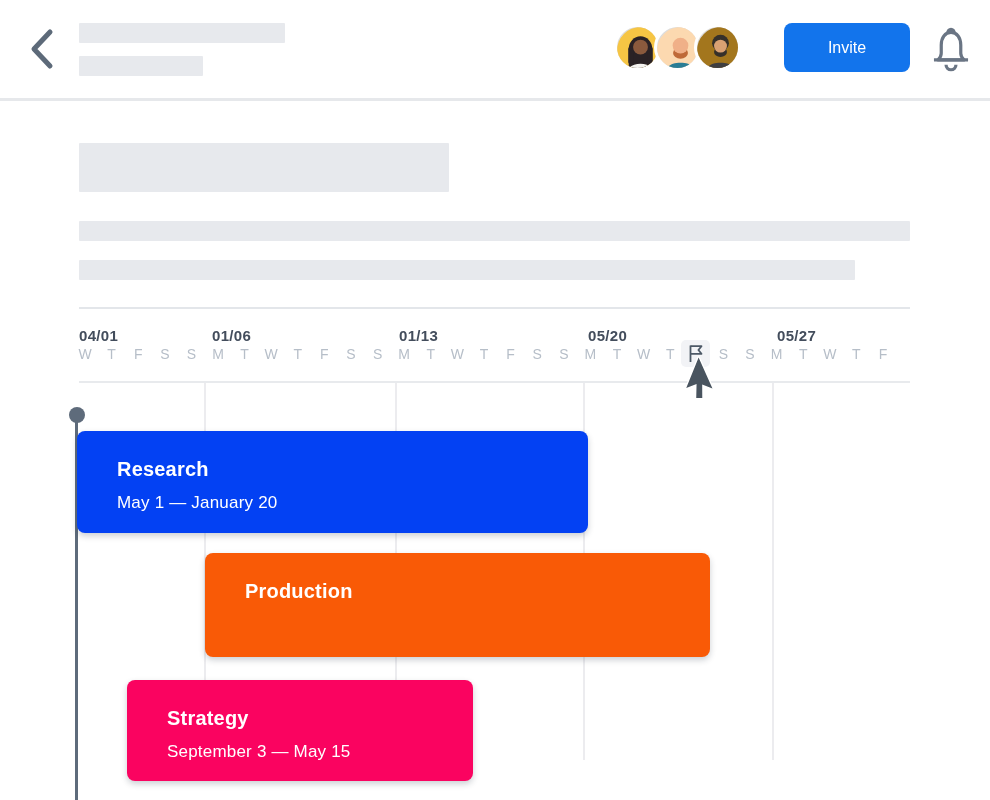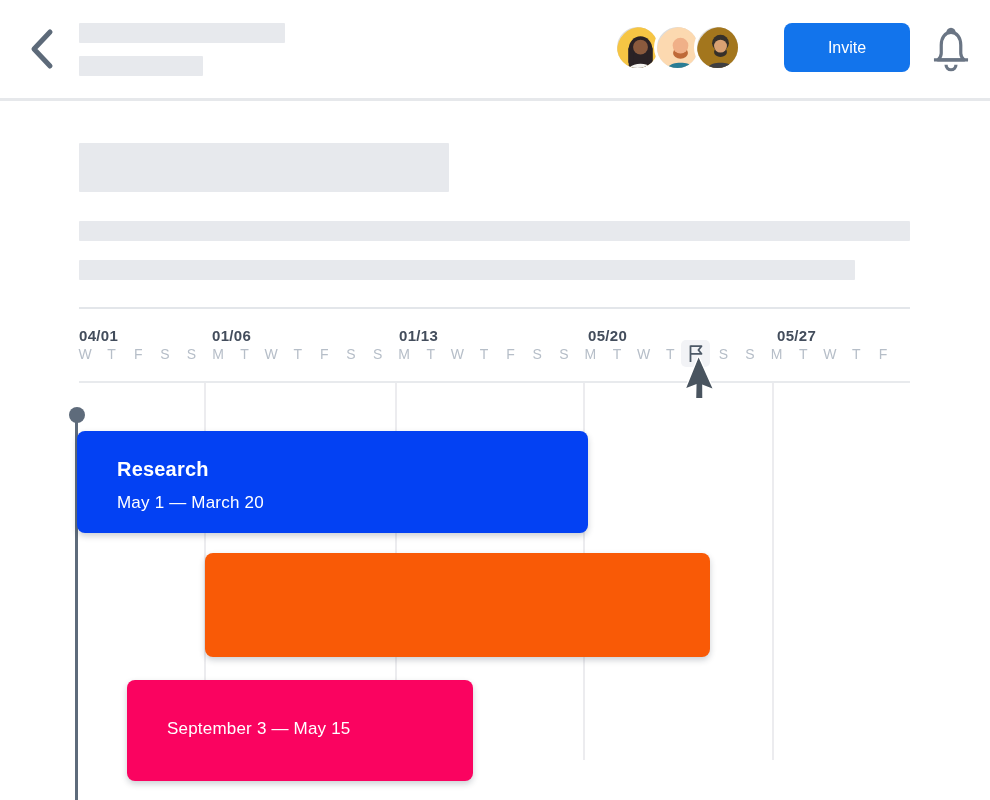--- a/index.html
+++ b/index.html
@@ -146,25 +146,27 @@
       <div class="gridline" style="left: 204px;"></div>
       <div class="gridline" style="left: 395px;"></div>
       <div class="gridline" style="left: 583px;"></div>
       <div class="gridline" style="left: 772px;"></div>
     </div>
   <div class="marker-line"></div>
   <div class="marker-dot"></div>
   <div id="tasks">
       <div class="task" style="left: 77px; top: 431px; width: 511px; height: 102px; background: rgb(3, 65, 243);">
         <span class="t-name">Research</span>
-        <span class="t-dates">May 1 — March 20</span>
+        <span class="t-dates">May 1 — January 20</span>
       </div>
       <div class="task" style="left: 205px; top: 553px; width: 505px; height: 104px; background: rgb(249, 90, 6);">
+        <span class="t-name">Production</span>
       </div>
       <div class="task" style="left: 127px; top: 680px; width: 346px; height: 101px; background: rgb(250, 3, 96);">
+        <span class="t-name">Strategy</span>
         <span class="t-dates">September 3  — May 15</span>
       </div>
     </div>
 
   <svg class="cursor" width="30" height="44" viewBox="0 0 24 36">
     <path d="M2 1 L2 28 L8.6 21.8 L12.6 32.4 L17.2 30.6 L13 20.4 L22 20.2 Z" fill="#49545f" stroke="#ffffff" stroke-width="2.2" stroke-linejoin="round" paint-order="stroke"></path>
   </svg>
 </div>
 
 </body></html>

